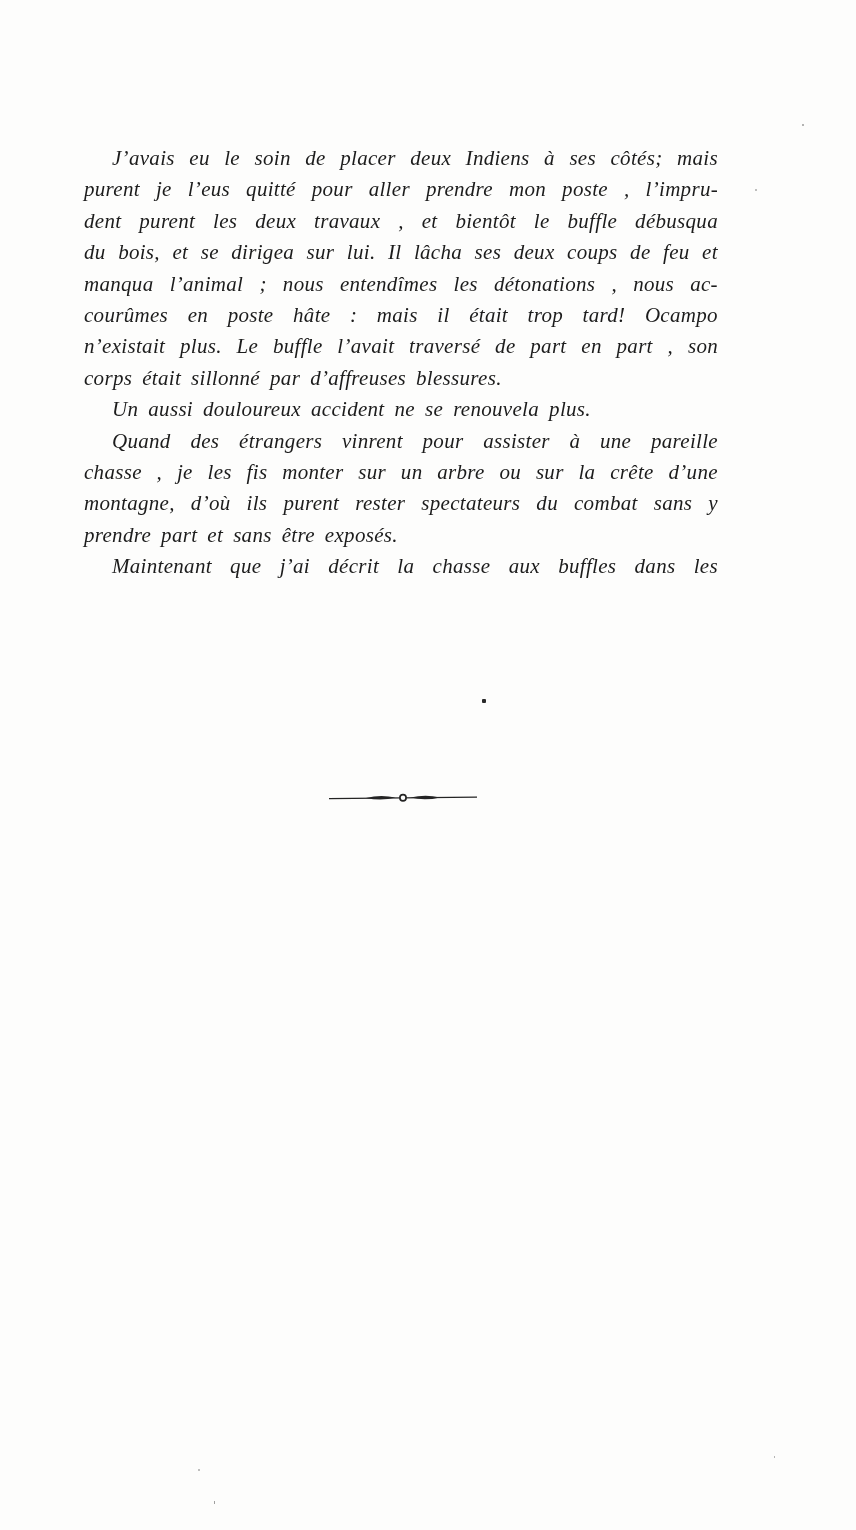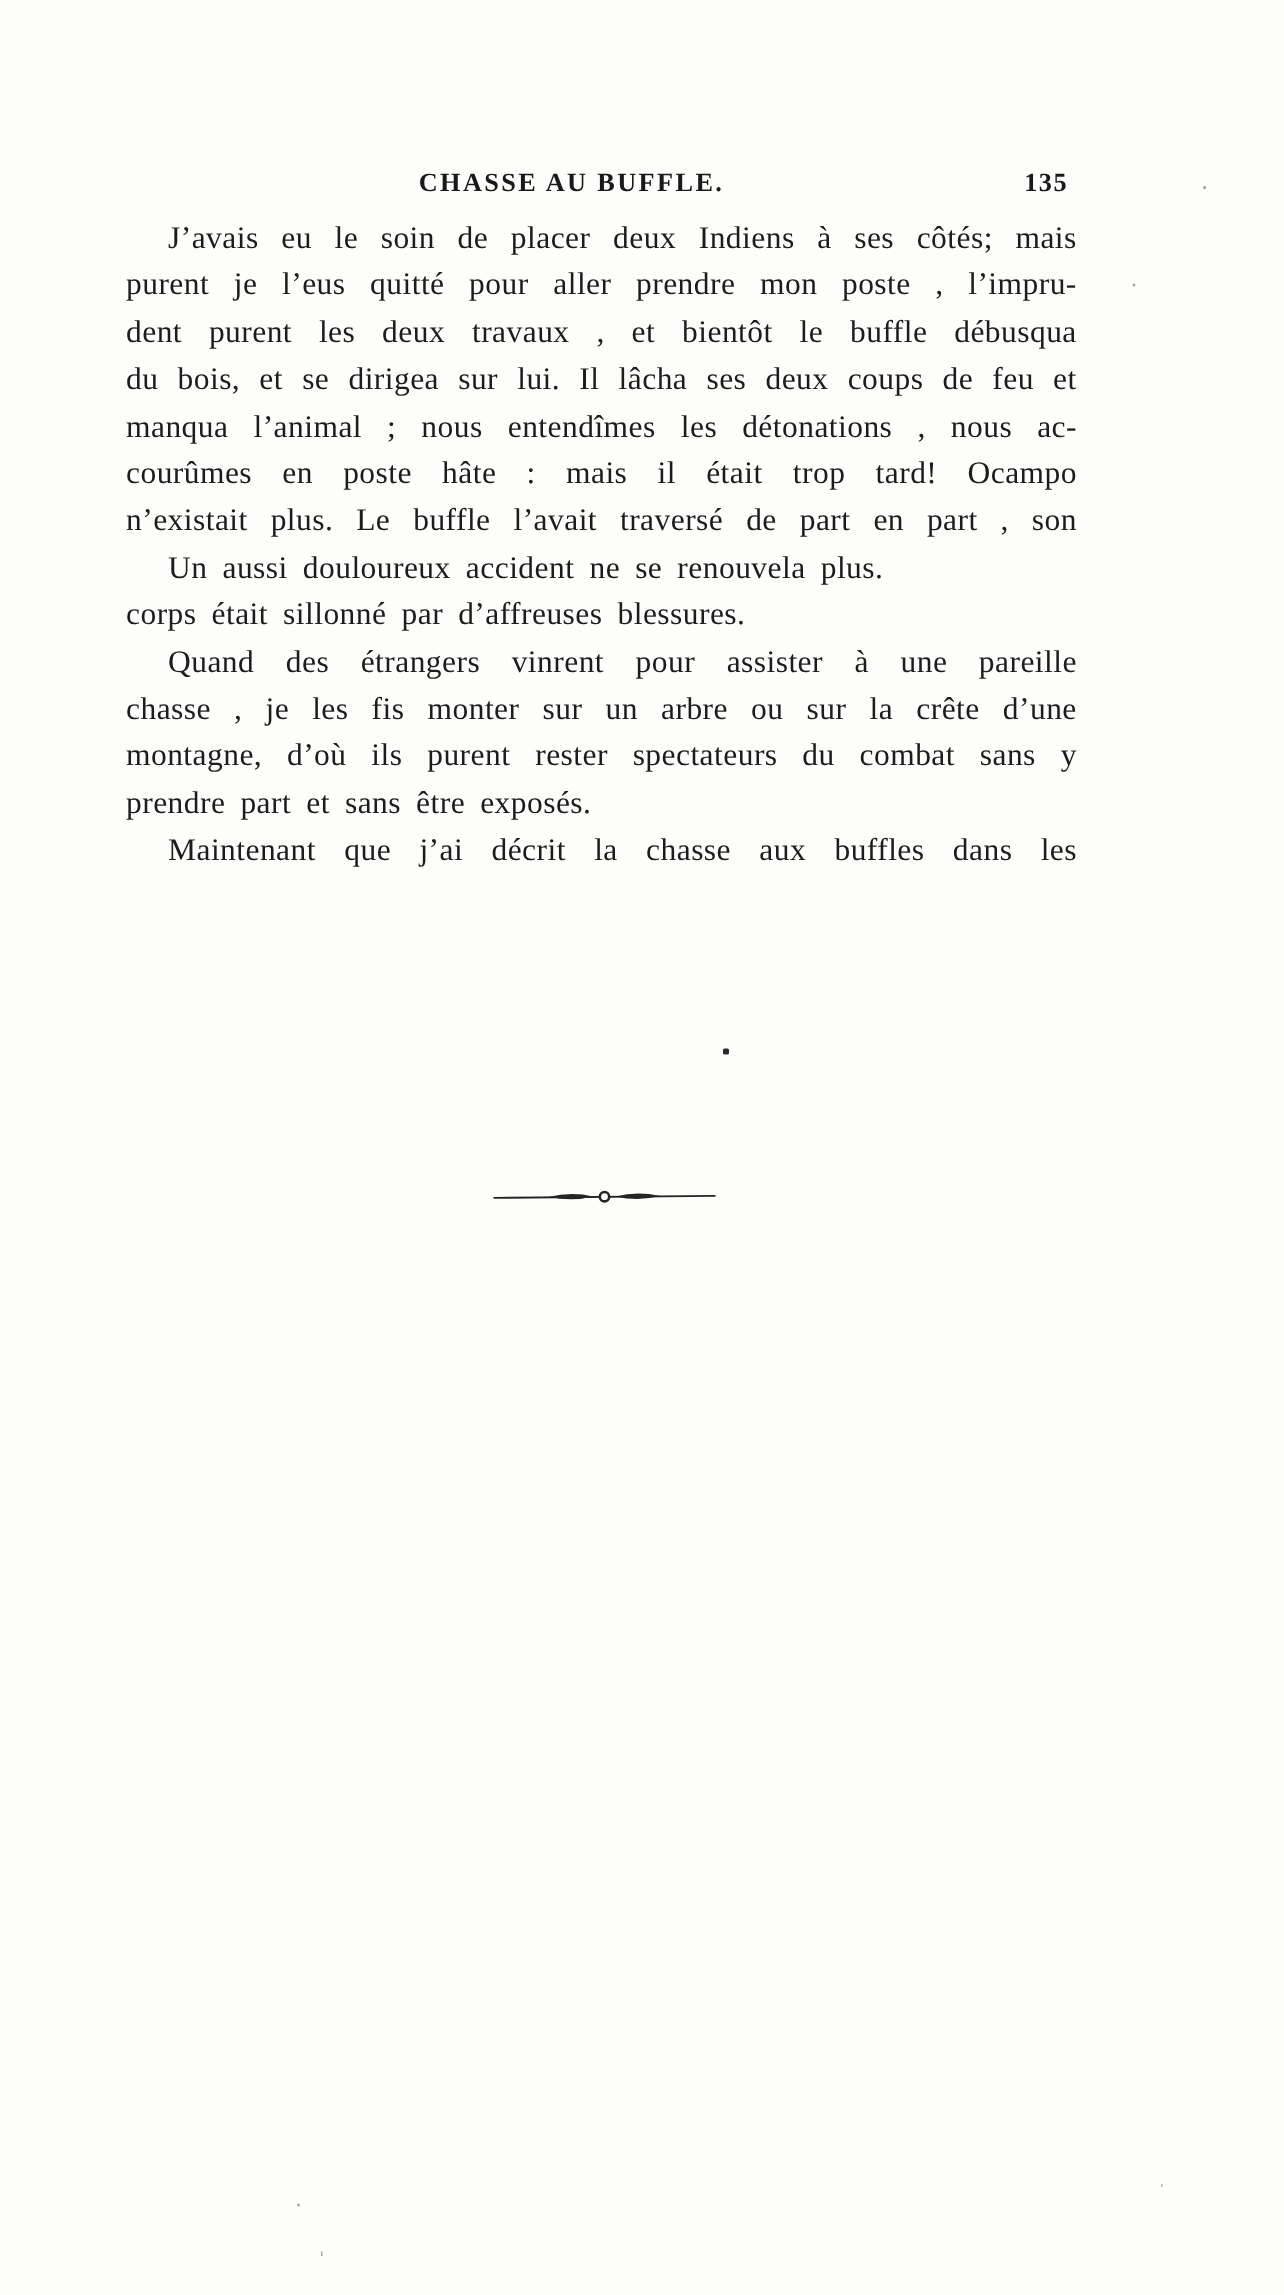--- a/index.html
+++ b/index.html
@@ -41,21 +41,21 @@
   }
   .body-text {
     position: absolute;
     left: 84px;
     top: 143px;
     width: 634px;
     font-size: 21px;
     line-height: 31.4px;
     letter-spacing: 0.3px;
   }
-  .line { height: 31.4px; }
+  .line { height: 31.4px; font-style: italic; }
   .line.just {
     display: flex;
     justify-content: space-between;
     align-items: baseline;
   }
   .line.just span { white-space: pre; }
   .line.first { padding-left: 28px; }
   .line.plain { word-spacing: 4.5px; white-space: nowrap; }
   .ornament {
     position: absolute;
@@ -70,24 +70,20 @@
   .speck.s3 { left: 755px; top: 189px; width: 2px; height: 2px; background: #a8a8a8; }
   .speck.s4 { left: 198px; top: 1469px; width: 2px; height: 2px; background: #aaaaaa; }
   .speck.s5 { left: 214px; top: 1501px; width: 1px; height: 3px; background: #9f9f9f; border-radius: 0; }
   .speck.s6 { left: 774px; top: 1456px; width: 1px; height: 2px; background: #b5b5b5; border-radius: 0; }
 </style>
 </head>
 <body>
 
 <div class="page">
 
-  <div class="running-header">
-    <div class="running-title">CHASSE AU BUFFLE.</div>
-    <div class="page-number">135</div>
-  </div>
 
   <div class="body-text">
 
     <div class="line just first">
         <span>J’avais</span>
         <span>eu</span>
         <span>le</span>
         <span>soin</span>
         <span>de</span>
         <span>placer</span>
@@ -173,23 +169,23 @@
         <span>buffle</span>
         <span>l’avait</span>
         <span>traversé</span>
         <span>de</span>
         <span>part</span>
         <span>en</span>
         <span>part</span>
         <span>,</span>
         <span>son</span>
       </div>
+    <div class="line plain">corps était sillonné par d’affreuses blessures.</div>
+
     <div class="line plain first">Un aussi douloureux accident ne se renouvela plus.</div>
-
-    <div class="line plain">corps était sillonné par d’affreuses blessures.</div>
 
     <div class="line just first">
         <span>Quand</span>
         <span>des</span>
         <span>étrangers</span>
         <span>vinrent</span>
         <span>pour</span>
         <span>assister</span>
         <span>à</span>
         <span>une</span>

